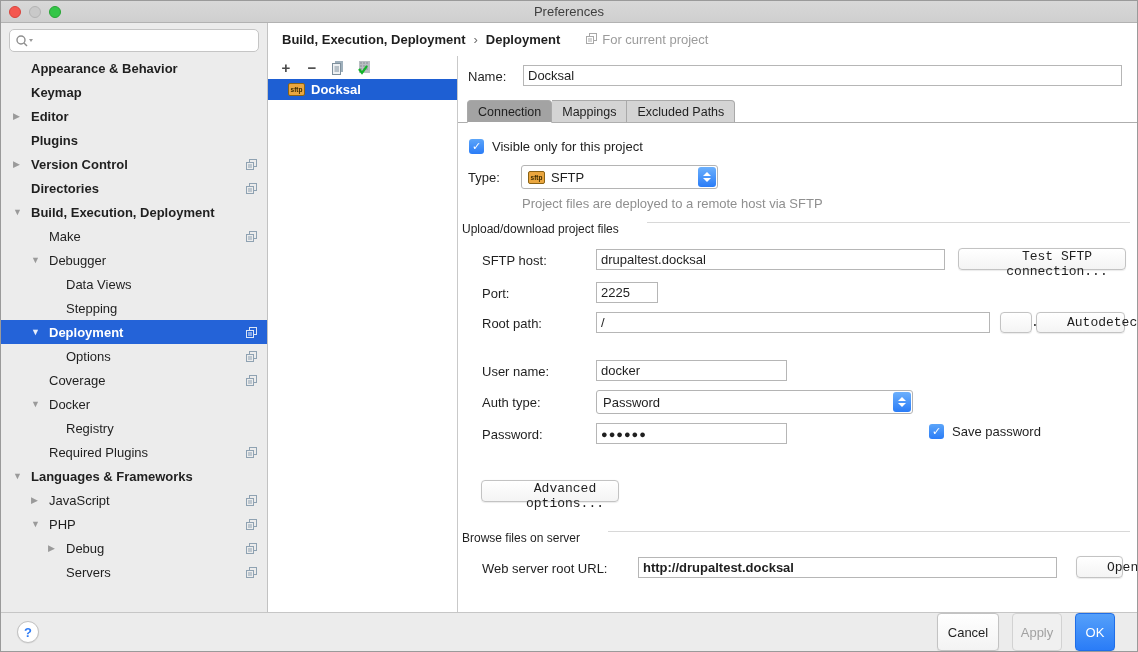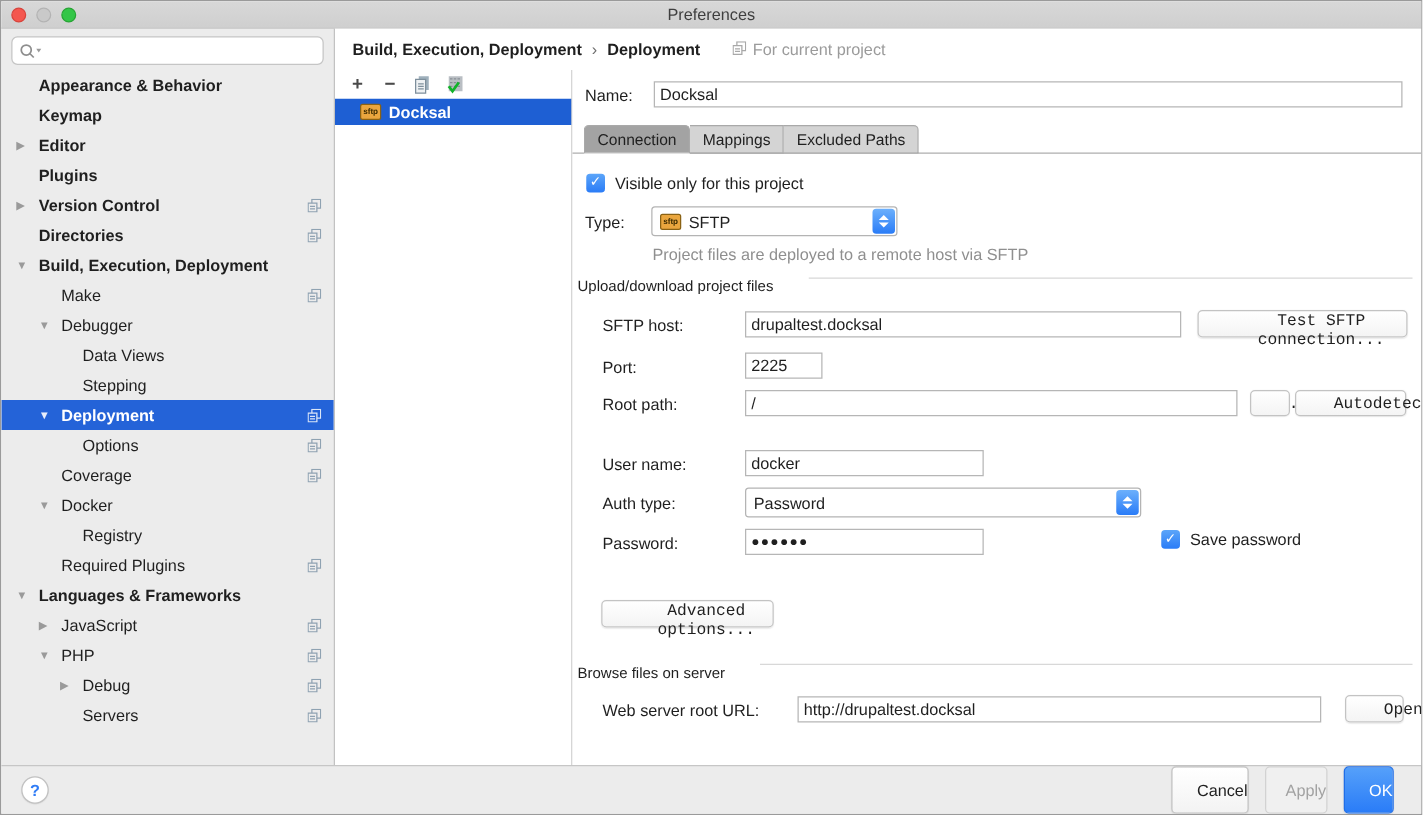--- a/index.html
+++ b/index.html
@@ -99,21 +99,21 @@
   .group-hdr .g-lbl { font-size:12px; white-space:nowrap; }
   .group-hdr .g-line { flex:1; height:1px; background:#d8d8d8; margin-left:8px; }
 
   
   .footer { position:absolute; left:0; right:0; bottom:0; height:39px; background:#ececec;
     border-top:1px solid #c6c6c6; display:flex; align-items:center; }
   .help-btn { position:absolute; left:16px; top:8px; width:22px; height:22px; border-radius:50%;
     background:#fff; border:1px solid #c2c2c2; color:#2f7cf6; font-size:13px; font-weight:bold;
     display:flex; align-items:center; justify-content:center; box-shadow:0 0.5px 1px rgba(0,0,0,0.1); }
   .foot-btns { margin-left:auto; margin-right:22px; display:flex; gap:13px; }
-  .fbtn { height:38px; border-radius:4px; font-family:inherit; font-size:13px; text-align:right;
+  .fbtn { height:38px; border-radius:4px; font-family:inherit; font-size:13px; text-align:center;
     border:1px solid #c3c3c3; background:linear-gradient(#ffffff,#f3f3f3); color:#1f1f1f;
     box-shadow:0 0.5px 1px rgba(0,0,0,0.08); }
   .fbtn.cancel { width:62px; }
   .fbtn.apply { width:50px; color:#a2a2a2; background:#f0f0f0; border-color:#d2d2d2; box-shadow:none; }
   .fbtn.ok { width:40px; background:linear-gradient(#55a0fa,#2a7cf7); border-color:#1f6ee8; color:#fff; }
 
   svg { flex:none; }
 </style>
 </head>
 <body>
@@ -432,21 +432,21 @@
           <div class="flabel" style="left:494px; top:365px;">Save password</div>
 
           <button class="mac-btn" style="left:23px; top:413px; width:138px;margin-top:11px;">Advanced options...</button>
 
           <div class="group-hdr" style="top:475px;">
             <span class="g-lbl">Browse files on server</span>
             <span class="g-line"></span>
           </div>
 
           <div class="flabel" style="left:24px; top:502px;">Web server root URL:</div>
-          <input class="finput" style="left: 180px; top: 501px; width: 419px;" value="http://drupaltest.docksal">
+          <input class="finput" style="left: 180px; top: 501px; width: 419px; font-weight: bold;" value="http://drupaltest.docksal">
           <button class="mac-btn" style="left:618px; top:500px; width:47px;">Open</button>
 
         </div>
       </div>
     </div>
   </div>
 
   <div class="footer">
     <div class="help-btn">?</div>
     <div class="foot-btns">

